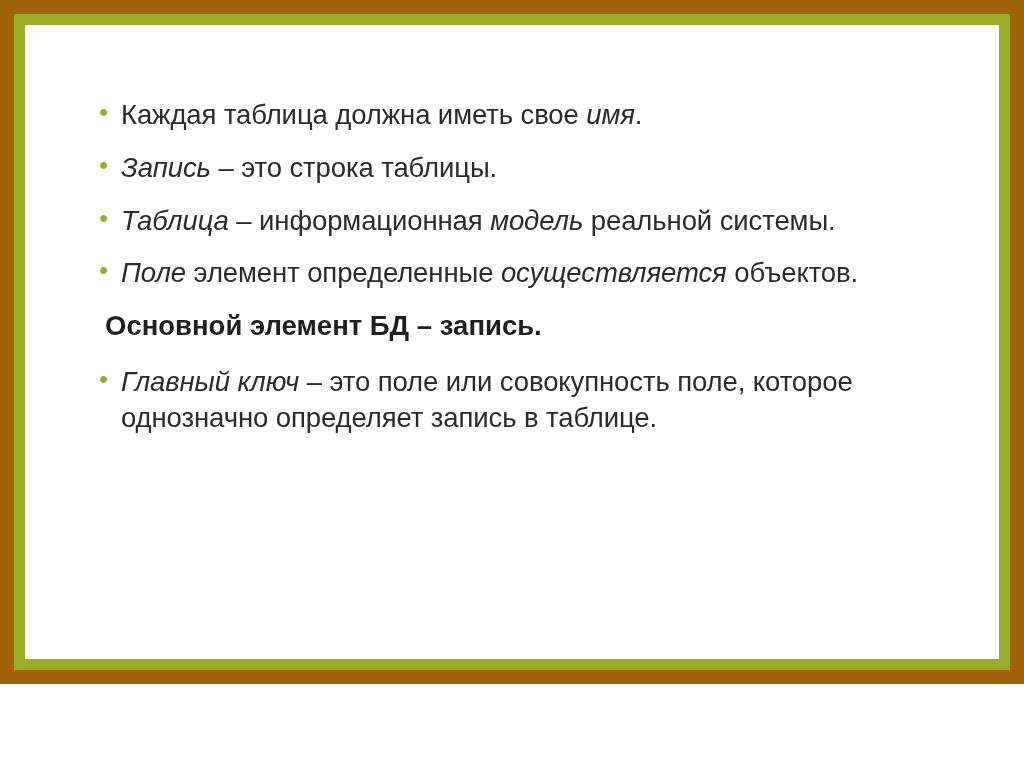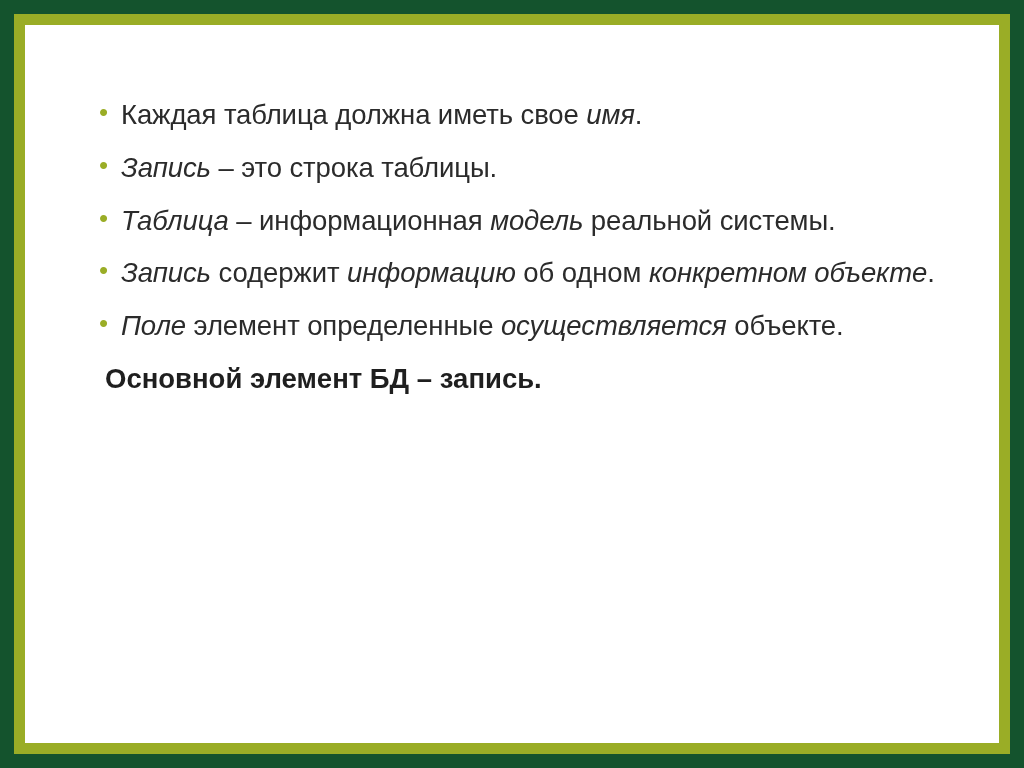--- a/index.html
+++ b/index.html
@@ -11,22 +11,22 @@
     height: 768px;
     background: #ffffff;
     font-family: "Liberation Sans", sans-serif;
     overflow: hidden;
   }
   .slide {
     position: absolute;
     left: 0;
     top: 0;
     width: 1024px;
-    height: 768px;
-    background: #14532d;
+    height: 684px;
+    background: #a16207;
     box-sizing: border-box;
   }
   
   .frame-outer {
     position: absolute;
     left: 14px;
     top: 14px;
     right: 14px;
     bottom: 14px;
     border: 11px solid #9aad26;
@@ -83,24 +83,24 @@
 <body>
 
 <div class="slide">
   <div class="frame-outer">
     <div class="content">
 
       <ul class="bullets">
         <li><span>Каждая таблица должна иметь свое </span><span class="em">имя</span><span>.</span></li>
         <li><span class="em">Запись</span><span> – это строка таблицы.</span></li>
         <li><span class="em">Таблица</span><span> – информационная </span><span class="em">модель</span><span> реальной системы.</span></li>
-        <li><span class="em">Запись</span><span> содержит </span><span class="em">информацию</span><span> об одном </span><span class="em">конкретном объекте</span><span>.</span></li>
-        <li class="tight"><span class="em">Поле</span><span> элемент определенные </span><span class="em">осуществляется</span><span> объекте.</span></li>
+        <li class="tight"><span class="em">Поле</span><span> элемент определенные </span><span class="em">осуществляется</span><span> объектов.</span></li>
       </ul>
 
       <div class="centered-note">Основной элемент БД – запись.</div>
 
       <ul class="bullets">
+        <li><span class="em">Главный ключ</span><span> – это поле или совокупность поле, которое однозначно определяет запись в таблице.</span></li>
       </ul>
 
     </div>
   </div>
 </div>
 
 </body></html>

